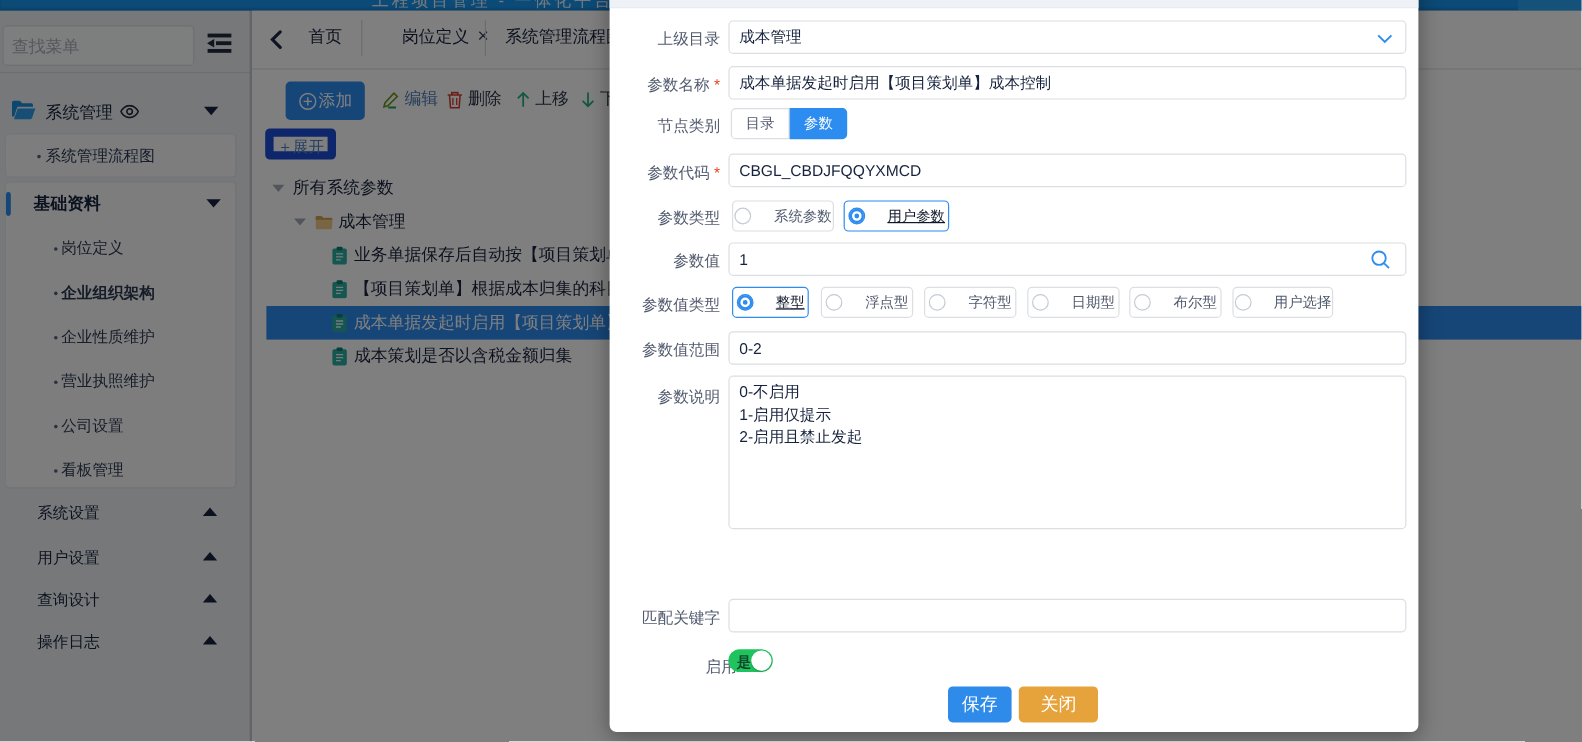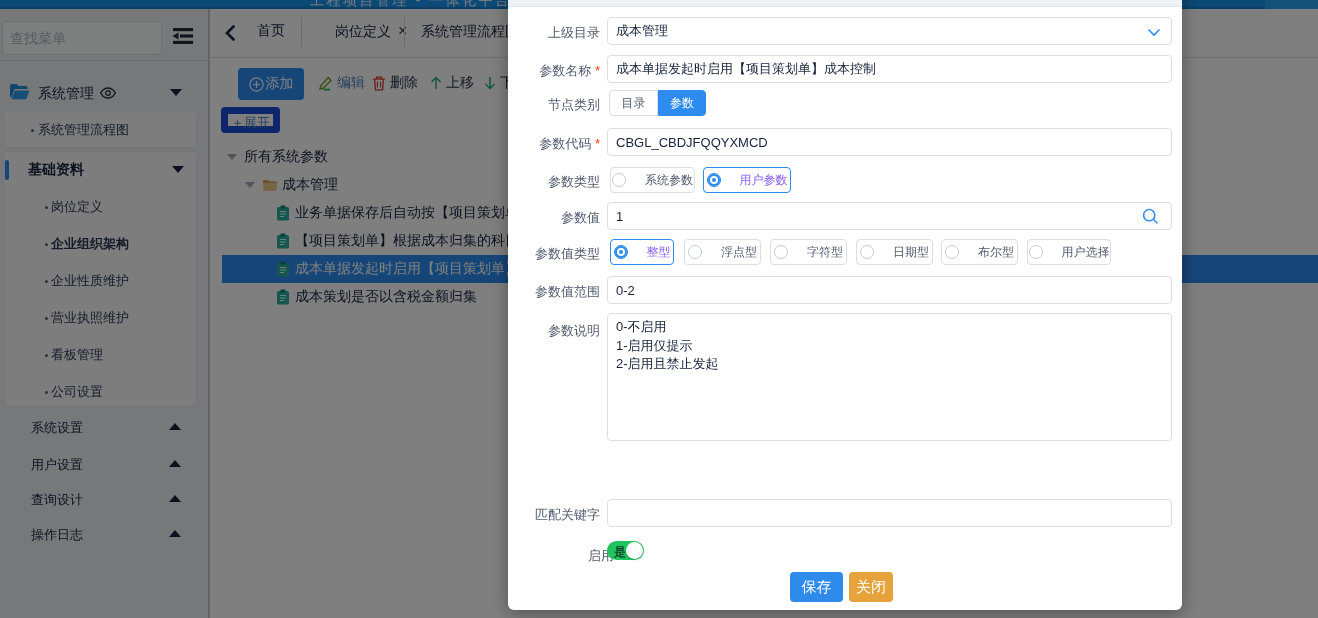--- a/index.html
+++ b/index.html
@@ -67,30 +67,30 @@
 .modal { position:absolute; left:508px; top:-30px; width:674px; height:640px; background:#fff; border-radius:6px; box-shadow:0 4px 18px rgba(0,0,0,.35); }
 .modal-header { position:absolute; left:0; top:0; width:674px; height:37px; background:#eef1f6; border-bottom:1px solid #e2e6ec; border-radius:6px 6px 0 0; }
 .form-label { position:absolute; width:92px; text-align:right; font-size:13px; color:#515a6e; white-space:nowrap; }
 .req::after { content:" *"; color:#ed4014; font-size:13px; }
 .f-input { position:absolute; left:99px; width:565px; height:28px; border:1px solid #dcdee2; border-radius:4px; font-size:13px; color:#17233d; padding:0 8px; font-family:inherit; background:#fff; }
 .f-row { position:absolute; left:0; width:674px; }
 .seg-btn { position:absolute; top:0; height:26px; font-size:12px; font-family:inherit; border:1px solid #dcdee2; background:#fff; color:#515a6e; }
 .seg-left { left:101px; width:49px; border-radius:4px 0 0 4px; }
 .seg-right { left:150px; width:48px; border-radius:0 4px 4px 0; background:#2d8cf0; border-color:#2d8cf0; color:#fff; }
 .radio-box { position:absolute; top:0; height:26px; border:1px solid #dcdee2; border-radius:4px; background:#fff; display:flex; align-items:center; justify-content:center; gap:19px; font-size:12px; color:#515a6e; }
-.radio-box.checked { border-color:#2d8cf0; color:#8b5cf6; }
+.radio-box.checked { border-color:#2d8cf0; color:#0f172a;text-decoration:underline; }
 .radio-dot { width:14px; height:14px; border-radius:50%; border:1px solid #c5cad3; background:#fff; }
 .radio-box.checked .radio-dot { border-color:#2d8cf0; background:#2d8cf0; box-shadow:inset 0 0 0 2px #2d8cf0, inset 0 0 0 4px #fff; }
 .f-textarea { position:absolute; left:99px; width:565px; border:1px solid #dcdee2; border-radius:4px; font-size:13px; color:#17233d; padding:4px 8px; font-family:inherit; line-height:18.5px; resize:none; }
 .switch { position:absolute; left:99px; width:37px; height:19px; border-radius:10px; background:#1fc45f; }
 .switch-knob { position:absolute; right:1px; top:1px; width:17px; height:17px; border-radius:50%; background:#fff; box-shadow:0 1px 2px rgba(0,0,0,.2); }
 .switch-text { position:absolute; left:7px; top:3px; font-size:12px; color:#12472a; font-weight:bold; }
 .modal-footer-btn { position:absolute; height:30px; border:none; border-radius:4px; color:#fff; font-size:15px; font-family:inherit; }
 .btn-save { left:282px; top:602px; width:53px; background:#2f8bea; }
-.btn-close { left:341px; top:602px; width:44px; background:#e6a33c; }
+.btn-close { left:341px; top:602px; width:66px; background:#e6a33c; }
 
 .icon-svg { display:block; }
 </style>
 </head>
 <body>
 
 <div class="topbar">
   <span class="topbar-title">工程项目管理 - 一体化平台</span>
   <span class="topbar-seg"></span>
 </div>
@@ -133,22 +133,22 @@
     <div class="group-row">
       <span class="group-bar"></span>
       <span class="group-label">基础资料</span>
       <span class="caret-down group-caret"></span>
     </div>
     <div id="group-items">
         <div class="sub-item" style="height:37px;line-height:37px;"><span class="bullet" style="top:18px;"></span><span>岗位定义</span></div>
         <div class="sub-item" style="height:37px;line-height:37px;font-weight:bold;"><span class="bullet" style="top:18px;"></span><span>企业组织架构</span></div>
         <div class="sub-item" style="height:37px;line-height:37px;"><span class="bullet" style="top:18px;"></span><span>企业性质维护</span></div>
         <div class="sub-item" style="height:37px;line-height:37px;"><span class="bullet" style="top:18px;"></span><span>营业执照维护</span></div>
+        <div class="sub-item" style="height:37px;line-height:37px;"><span class="bullet" style="top:18px;"></span><span>公司设置</span></div>
         <div class="sub-item" style="height:37px;line-height:37px;"><span class="bullet" style="top:18px;"></span><span>看板管理</span></div>
-        <div class="sub-item" style="height:37px;line-height:37px;"><span class="bullet" style="top:18px;"></span><span>公司设置</span></div>
       </div>
   </div>
   <div id="collapsed-groups">
       <div class="collapsed-group" style="top:400px;">
         <span class="collapsed-label">系统设置</span>
         <span class="caret-up collapsed-caret"></span>
       </div>
       <div class="collapsed-group" style="top:437px;">
         <span class="collapsed-label">用户设置</span>
         <span class="caret-up collapsed-caret"></span>

